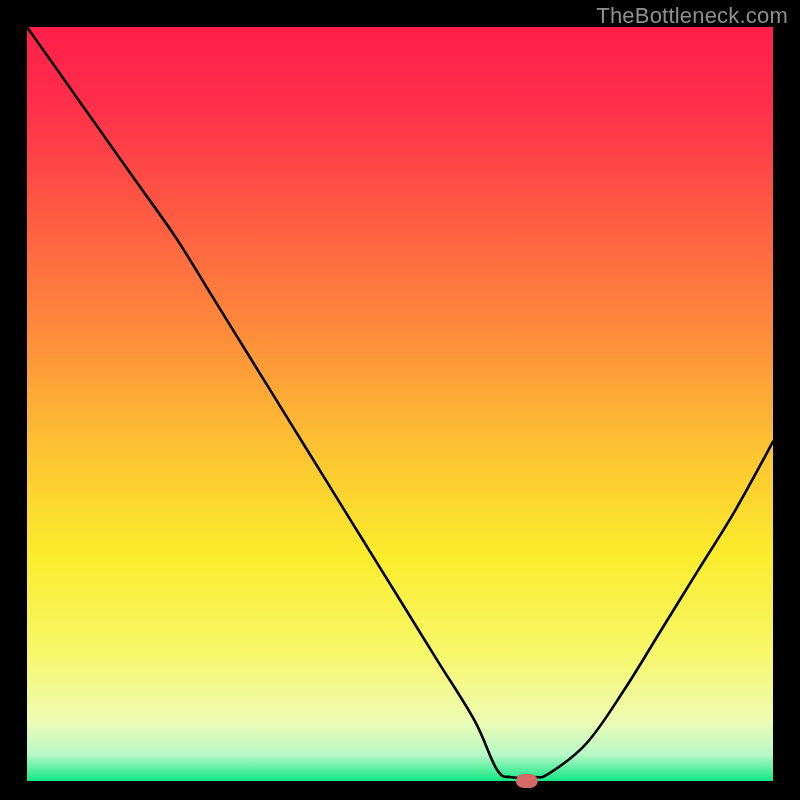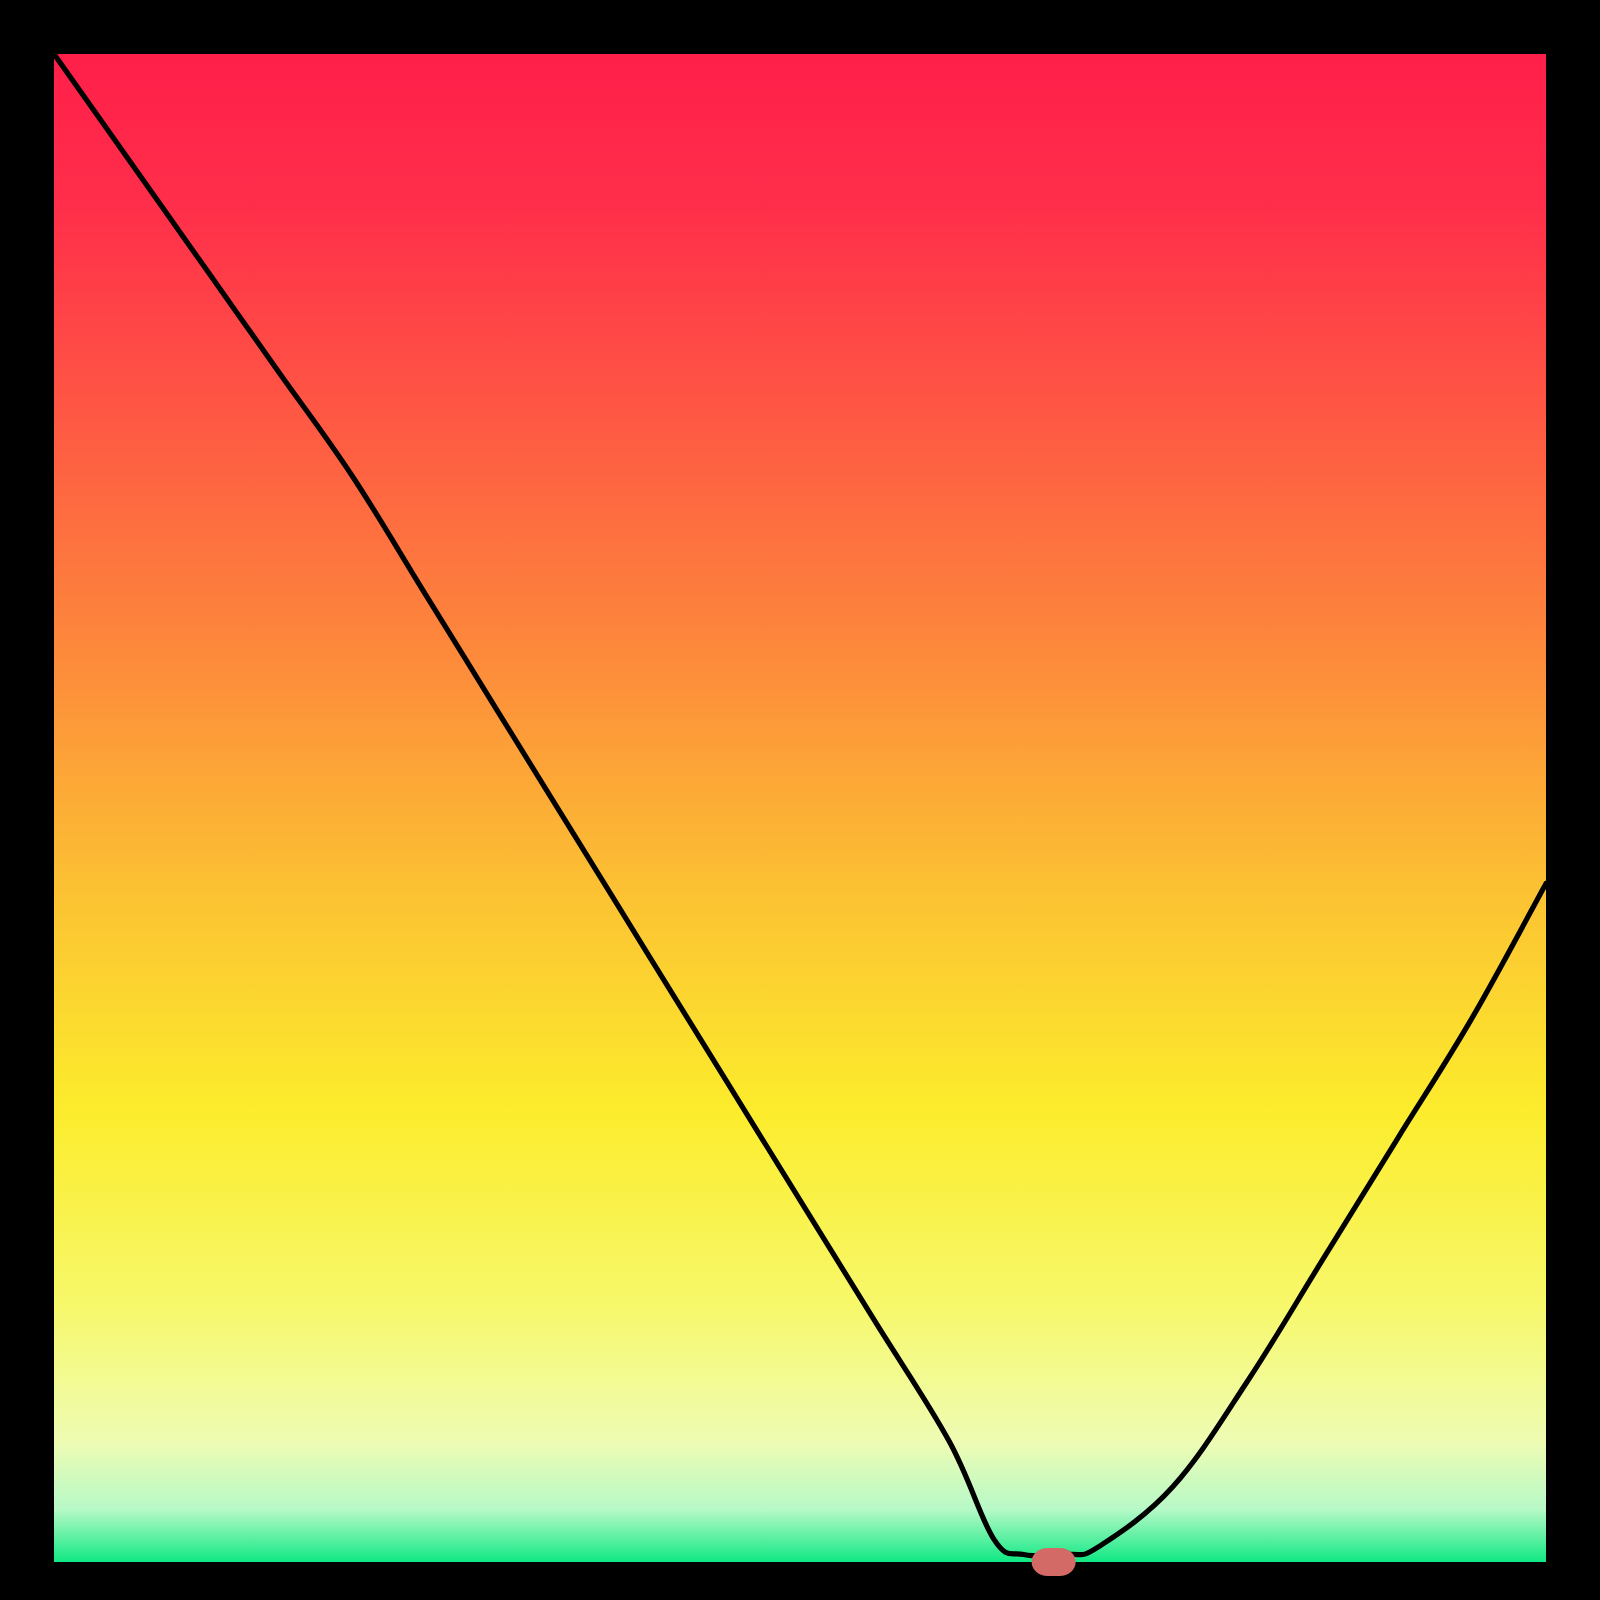--- a/index.html
+++ b/index.html
@@ -32,20 +32,21 @@
     left: 0;
     top: 0;
     width: 800px;
     height: 800px;
   }
 </style>
 </head>
 <body>
 
 <div class="chart-wrap">
+  <div class="watermark">TheBottleneck.com</div>
   <svg class="plot" viewBox="0 0 800 800">
     <defs>
       <linearGradient id="bg-grad" x1="0" y1="0" x2="0" y2="1">
           <stop offset="0%" stop-color="#ff1f4a"></stop>
           <stop offset="10%" stop-color="#ff2e4a"></stop>
           <stop offset="25%" stop-color="#fe5b43"></stop>
           <stop offset="40%" stop-color="#fd8a3b"></stop>
           <stop offset="55.00000000000001%" stop-color="#fcc033"></stop>
           <stop offset="70%" stop-color="#fcec2c"></stop>
           <stop offset="83%" stop-color="#f7f86b"></stop>

